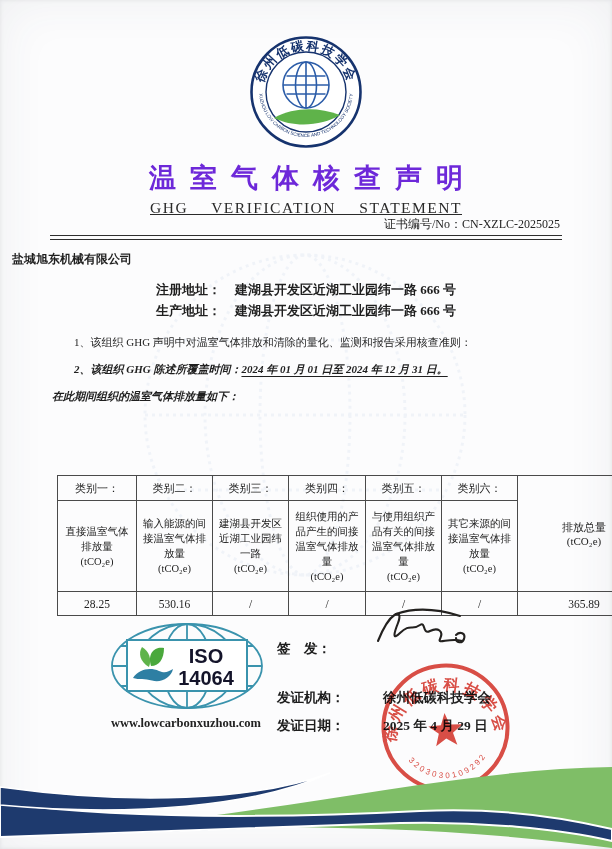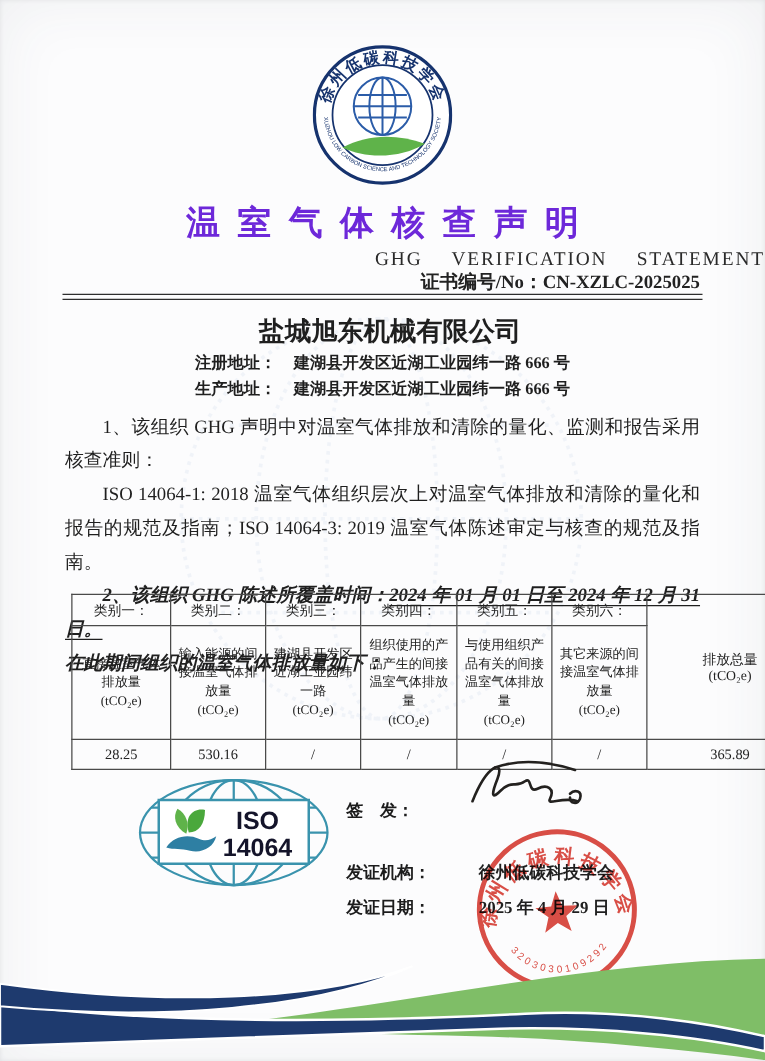--- a/index.html
+++ b/index.html
@@ -7,29 +7,29 @@
     position:relative;width:612px;height:849px;margin:0 auto;
     background:#fcfcfd;overflow:hidden;
     font-family:"Liberation Serif","DejaVu Serif",serif;color:#1f1f1f;
     box-shadow:inset 0 0 50px rgba(60,70,90,.07), inset 0 0 4px rgba(0,0,0,.08);
   }
   .abs{position:absolute;}
   .watermark{left:130px;top:240px;opacity:.055;pointer-events:none;}
   .emblem{left:250px;top:36px;}
   .title{left:0;right:0;top:160px;text-align:center;font-size:27px;font-weight:bold;
     letter-spacing:14px;padding-left:14px;color:#6d28d9;}
-  .subtitle{left:0;right:0;top:199px;text-align:right;font-size:15.5px;color:#2a2a2a;
-    letter-spacing:1.5px;word-spacing:18px;}
-  .certline{right:52px;top:216px;font-size:15px;color:#222;font-weight:bold;}
+  .subtitle{left:0;right:0;top:199px;text-align:center;font-size:15.5px;color:#2a2a2a;
+    letter-spacing:1.5px;word-spacing:18px;text-decoration:underline;}
+  .certline{right:52px;top:216px;font-size:12px;color:#222;}
   .rule{left:50px;right:50px;top:235px;height:3px;
     border-top:1.6px solid #2e2e2e;border-bottom:1px solid #2e2e2e;}
-  .company{left:0;right:0;top:251px;text-align:center;font-size:21px;font-weight:bold;padding-left:12px;}
+  .company{left:0;right:0;top:251px;font-size:12px;font-weight:bold;padding-left:12px;}
   .addr{left:0;right:0;text-align:center;font-size:13px;font-weight:bold;}
   .addr .lbl{margin-right:14px;margin-top:36px;}
-  .bodytext{left:52px;right:52px;top:329px;font-size:15px;line-height:27px;text-align:justify;}
+  .bodytext{left:52px;right:52px;top:329px;font-size:11px;line-height:27px;text-align:justify;}
   .bodytext p{margin:0;text-indent:2em;}
   .bodytext p.noindent{text-indent:0;}
   .bodytext .bold{font-weight:bold;font-style:italic;}
   .uline{text-decoration:underline;text-underline-offset:3px;}
   table.emis{position:absolute;left:57px;top:475px;width:594px;border-collapse:collapse;
     font-size:11px;text-align:center;color:#222;}
   table.emis td{border:1px solid #4a4a4a;padding:2px 3px;vertical-align:middle;}
   table.emis{border:1.5px solid #3a3a3a;}
   table.emis .hdr td{height:20px;}
   table.emis .desc td{height:86px;font-size:10.5px;line-height:15px;}
@@ -92,21 +92,20 @@
   <div class="abs company">盐城旭东机械有限公司</div>
   <div class="abs addr" style="top:281px;">
     <span class="lbl">注册地址：</span><span>建湖县开发区近湖工业园纬一路 666 号</span>
   </div>
   <div class="abs addr" style="top:302px;">
     <span class="lbl">生产地址：</span><span>建湖县开发区近湖工业园纬一路 666 号</span>
   </div>
 
   <div class="abs bodytext">
     <p>1、该组织 GHG 声明中对温室气体排放和清除的量化、监测和报告采用核查准则：</p>
-    <p>ISO 14064-1: 2018 温室气体组织层次上对温室气体排放和清除的量化和报告的规范及指南；ISO 14064-3: 2019 温室气体陈述审定与核查的规范及指南。</p>
     <p class="bold"><span>2、该组织 GHG 陈述所覆盖时间：</span><span class="uline">2024 年 01 月 01 日至 2024 年 12 月 31 日。</span></p>
     <p class="bold noindent">在此期间组织的温室气体排放量如下：</p>
   </div>
 
   <table class="emis">
     <tbody>
         <tr class="hdr">
       <td style="width:72px">类别一：</td>
       <td style="width:69px">类别二：</td>
       <td style="width:69px">类别三：</td>
@@ -169,20 +168,21 @@
     <rect x="21" y="20" width="120" height="51" fill="#ffffff" stroke="#3a93ad" stroke-width="2"></rect>
     <g>
       <path d="M 45 46 C 41 33 49 26 58 28 C 58 39 53 46 45 46 Z" fill="#4aa83c"></path>
       <path d="M 43 47 C 34 42 32 33 36 27 C 43 31 46 39 43 47 Z" fill="#5fb34a"></path>
       <path d="M 27 58 C 33 49 44 47 53 51 C 59 53.5 62 52 67 49 C 65 58 55 63 46 60.5 C 39 58.5 33 60 27 58 Z" fill="#2e7fa3"></path>
     </g>
     <text x="100" y="43" text-anchor="middle" font-size="20" font-weight="bold" fill="#14142a" font-family="Liberation Sans, sans-serif">ISO</text>
     <text x="100" y="65" text-anchor="middle" font-size="20" font-weight="bold" fill="#14142a" font-family="Liberation Sans, sans-serif">14064</text>
   </svg>
 
+  <div class="abs website">www.lowcarbonxuzhou.com</div>
 
   <div class="abs flabel signlbl">签　发：</div>
   <div class="abs flabel issuerlbl">发证机构：</div>
   <div class="abs issuerval">徐州低碳科技学会</div>
   <div class="abs flabel datelbl">发证日期：</div>
   <div class="abs dateval">2025 年 4 月 29 日</div>
 
   <svg class="abs signature" width="110" height="52" viewBox="0 0 110 52">
     <g stroke="#23211f" stroke-width="2.1" fill="none" stroke-linecap="round">
       <path d="M 10 40 C 22 10 36 6 30 22 C 26 32 24 40 32 32 C 42 22 44 30 52 24 C 58 20 54 34 62 30 C 70 26 76 30 72 38 C 69 44 82 36 94 40"></path>

